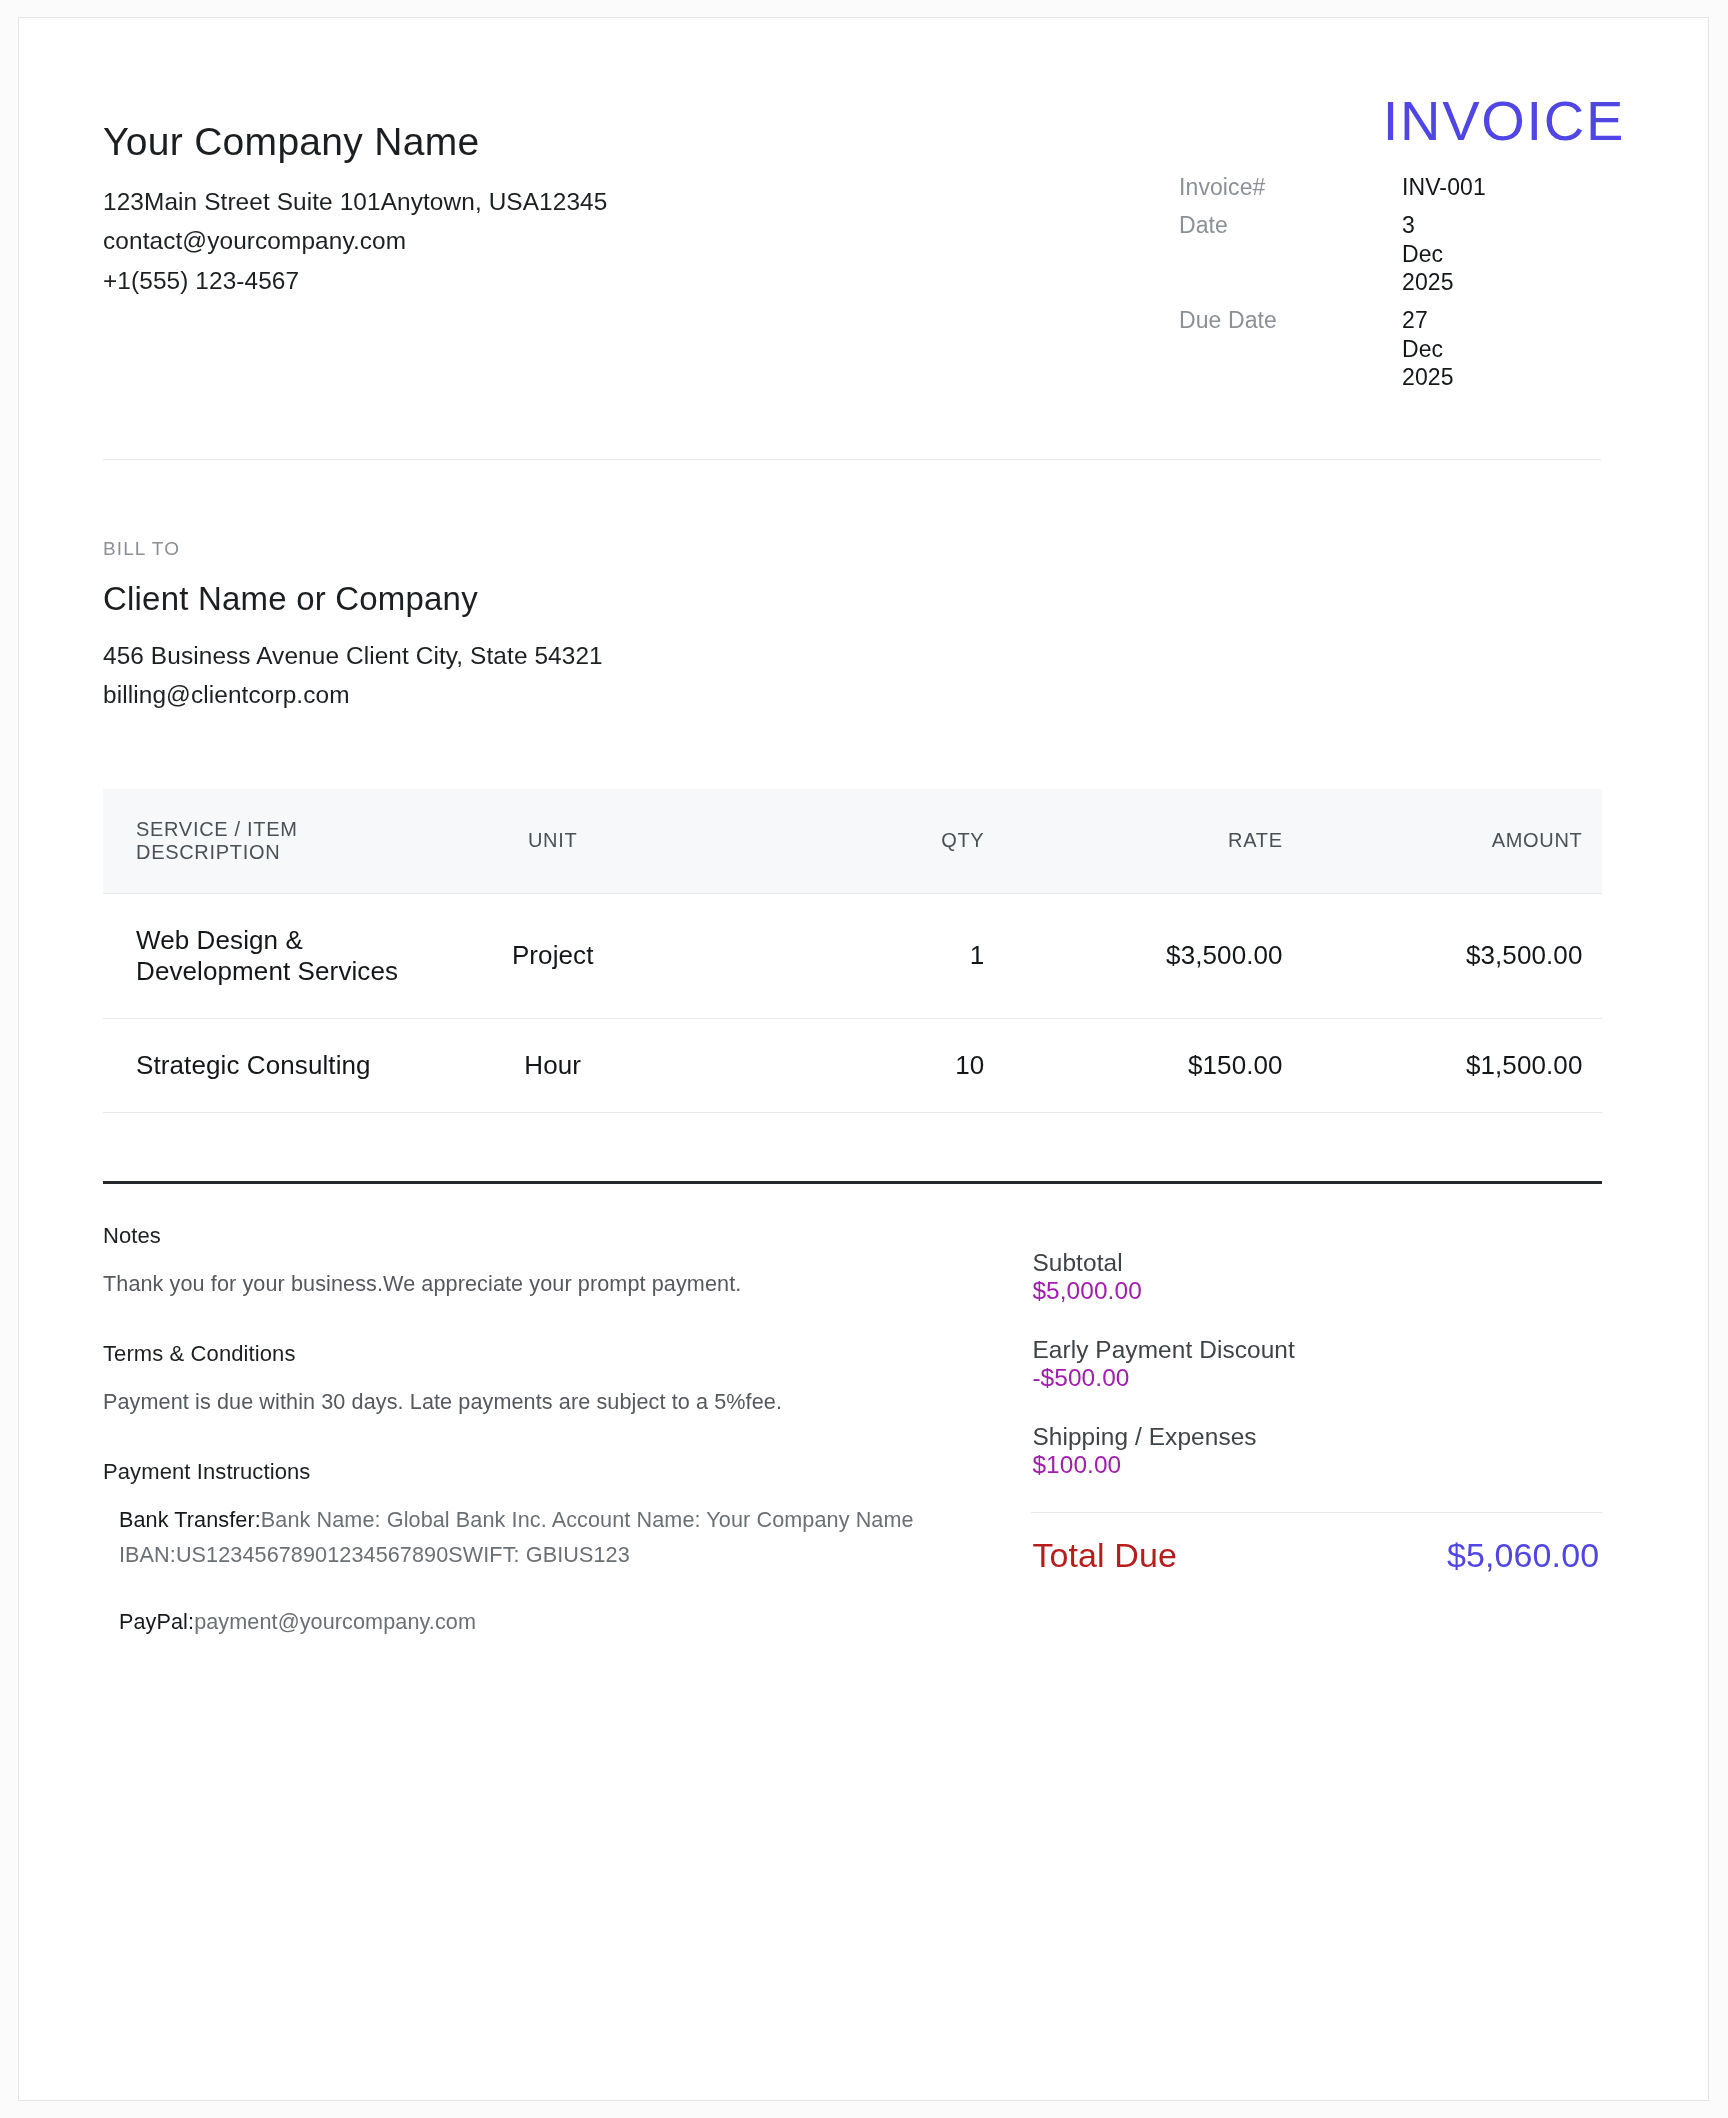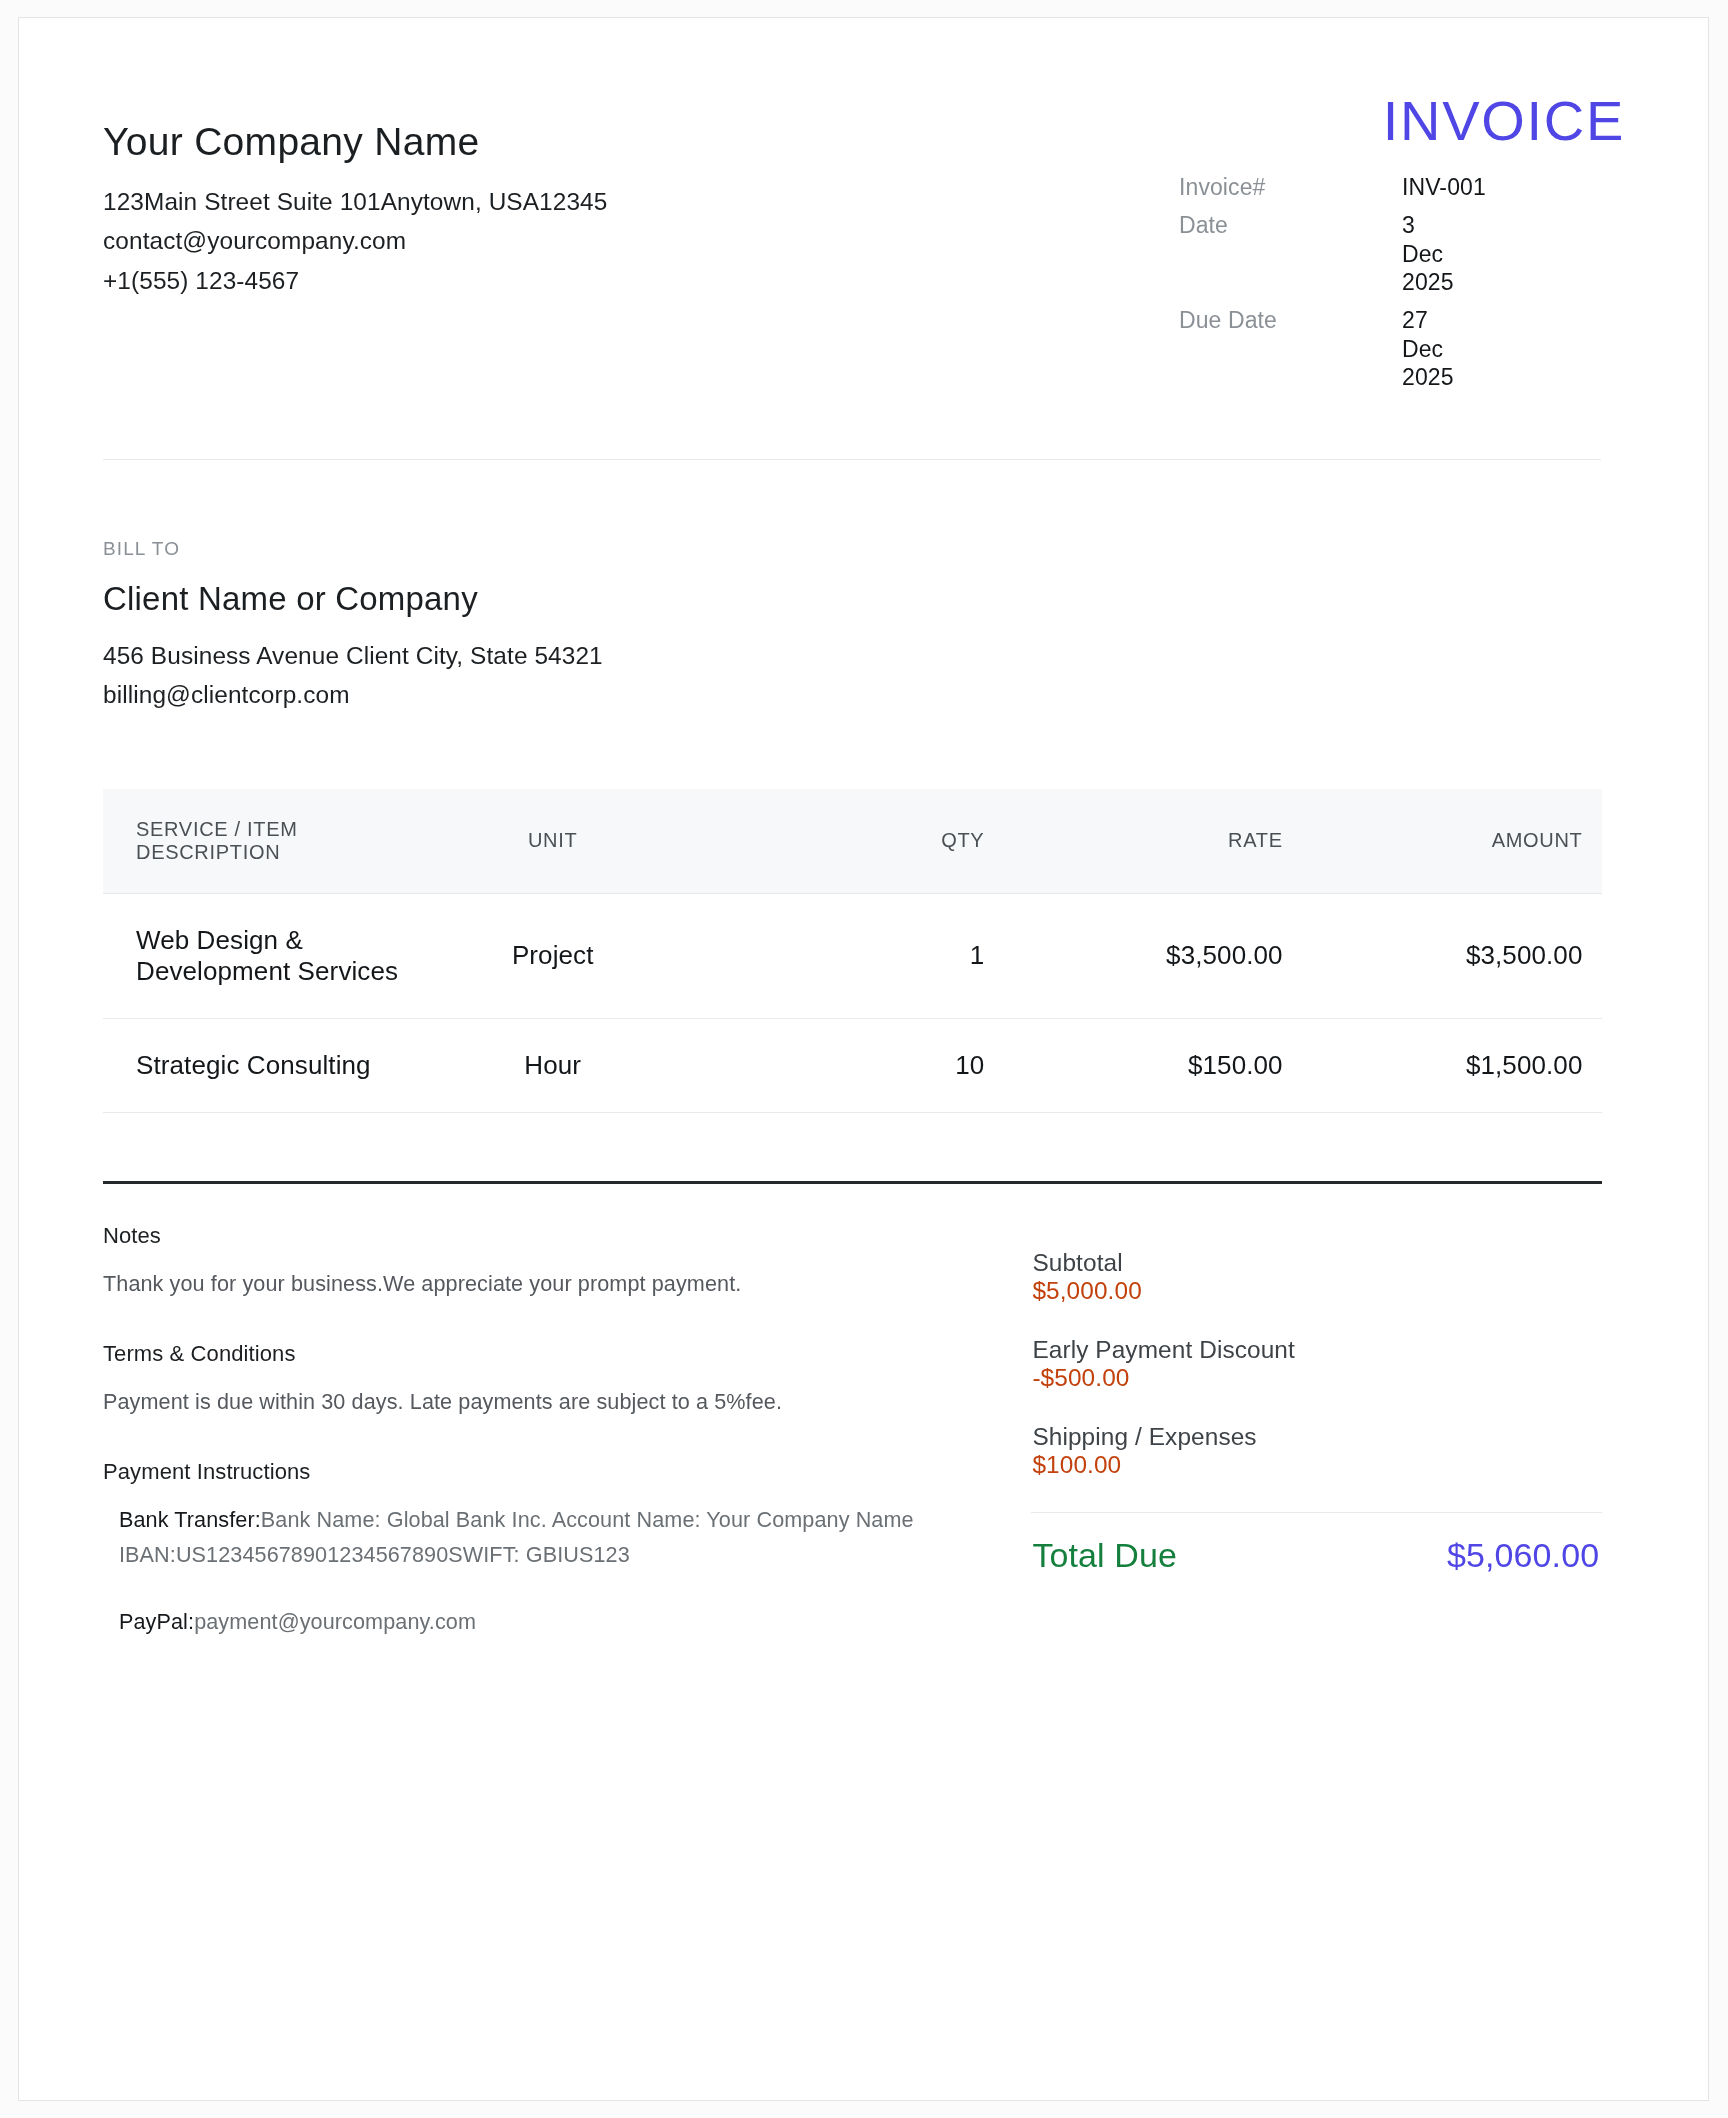--- a/index.html
+++ b/index.html
@@ -201,37 +201,37 @@
     padding: 15.3px 2.8px 15.3px 1.4px;
     flex-direction: column;
   }
   .tot-label {
     font-size: 24.4px;
     color: #3e4348;
     letter-spacing: 0.1px;
   }
   .tot-value {
     font-size: 24.4px;
-    color: #c2410c;
+    color: #a21caf;
     letter-spacing: 0.1px;
   }
   .tot-divider {
     height: 1.4px;
     background: #e7e9ea;
     margin: 18px 0 7px 0;
   }
   .grand-row {
     display: flex;
     justify-content: space-between;
     align-items: baseline;
     padding: 15.3px 2.8px 15.3px 1.4px;
   }
   .grand-label {
     font-size: 34px;
-    color: #15803d;
+    color: #b91c1c;
     letter-spacing: 0.1px;
   }
   .grand-value {
     font-size: 34px;
     color: #4f46e5;
     letter-spacing: 0.1px;
   }
 </style>
 </head>
 <body>

